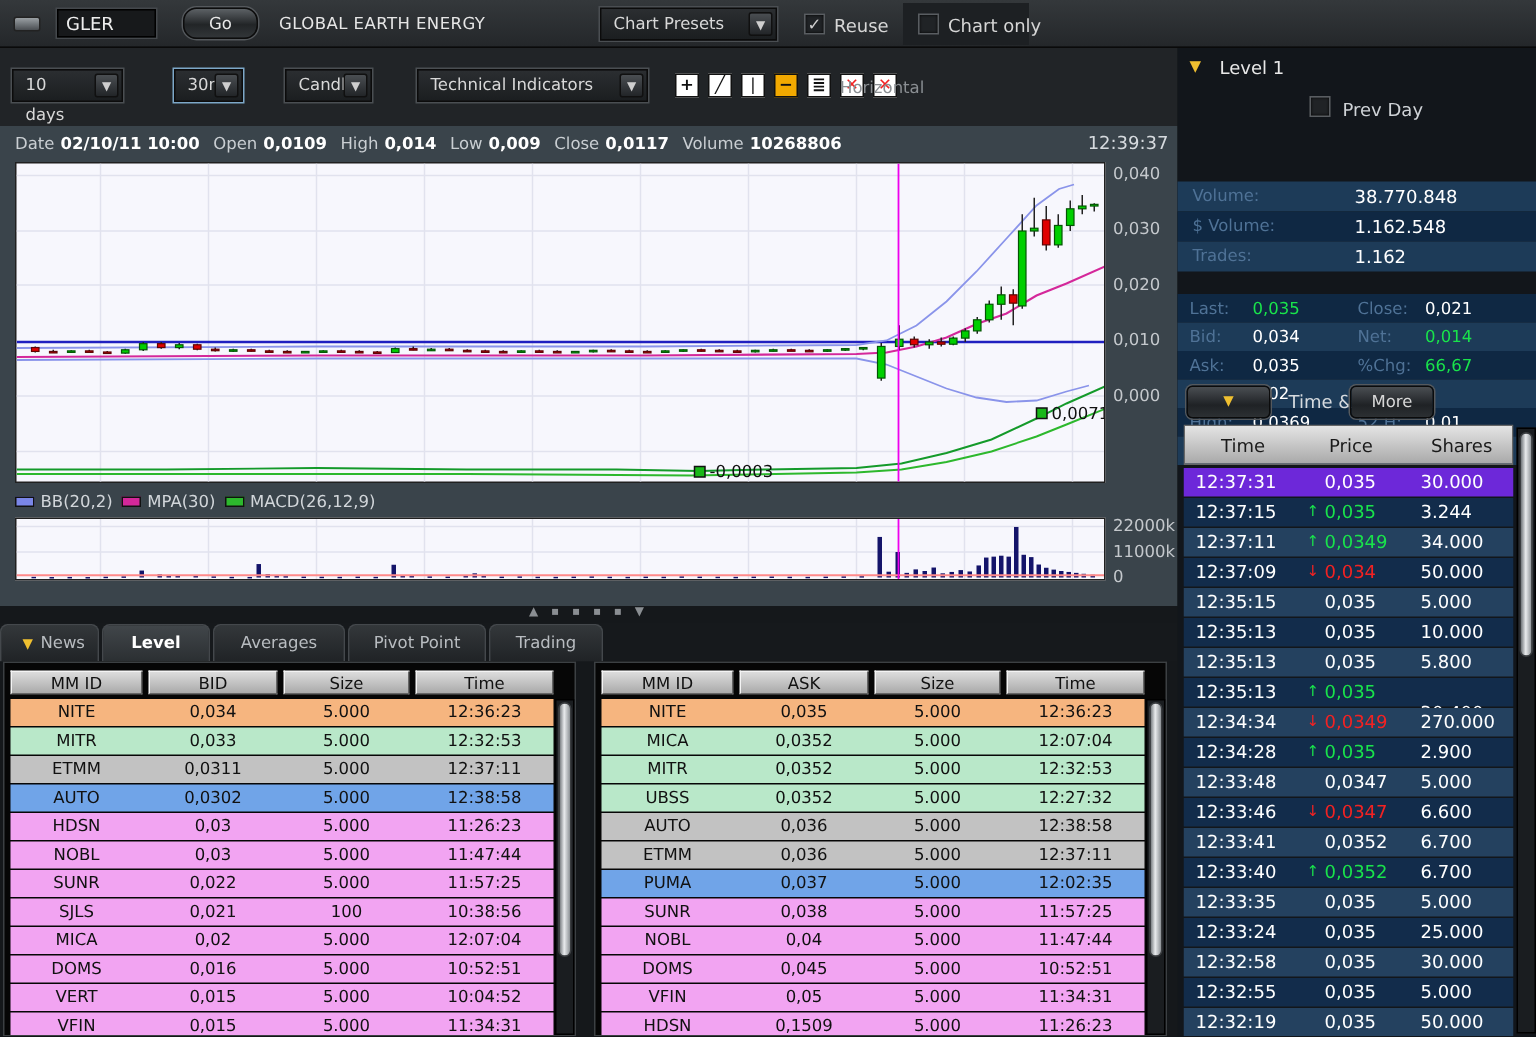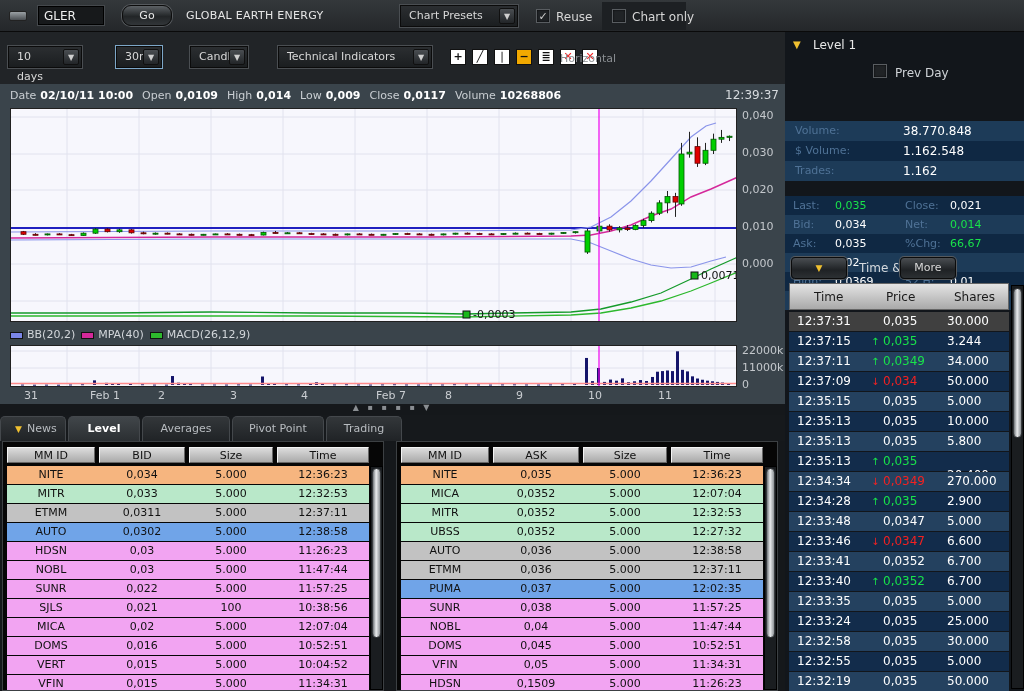--- a/index.html
+++ b/index.html
@@ -319,21 +319,21 @@
         <rect x="680" y="163" width="7" height="7" fill="#18b818" stroke="#111"></rect>
         <text x="690" y="170" fill="#111" font-size="11">0,0071</text>
       </svg>
     <div class="yaxis">
         <span style="top: 25px;">0,040</span>
         <span style="top: 62px;">0,030</span>
         <span style="top: 99px;">0,020</span>
         <span style="top: 136px;">0,010</span>
         <span style="top: 173px;">0,000</span>
       </div>
-    <div class="legend"><span class="item"><span class="sw" style="background: rgb(122, 134, 232);"></span><span>BB(20,2)</span></span><span class="item"><span class="sw" style="background: rgb(212, 40, 154);"></span><span>MPA(40)</span></span><span class="item"><span class="sw" style="background: rgb(45, 184, 45);"></span><span>MACD(26,12,9)</span></span></div>
+    <div class="legend"><span class="item"><span class="sw" style="background: rgb(122, 134, 232);"></span><span>BB(20,2)</span></span><span class="item"><span class="sw" style="background: rgb(212, 40, 154);"></span><span>MPA(30)</span></span><span class="item"><span class="sw" style="background: rgb(45, 184, 45);"></span><span>MACD(26,12,9)</span></span></div>
     <svg id="vol-svg" width="727" height="42">
         <line x1="56" y1="0" x2="56" y2="42" stroke="#e1e2ee" stroke-width="1"></line>
         <line x1="128" y1="0" x2="128" y2="42" stroke="#e1e2ee" stroke-width="1"></line>
         <line x1="200" y1="0" x2="200" y2="42" stroke="#e1e2ee" stroke-width="1"></line>
         <line x1="272" y1="0" x2="272" y2="42" stroke="#e1e2ee" stroke-width="1"></line>
         <line x1="344" y1="0" x2="344" y2="42" stroke="#e1e2ee" stroke-width="1"></line>
         <line x1="416" y1="0" x2="416" y2="42" stroke="#e1e2ee" stroke-width="1"></line>
         <line x1="488" y1="0" x2="488" y2="42" stroke="#e1e2ee" stroke-width="1"></line>
         <line x1="560" y1="0" x2="560" y2="42" stroke="#e1e2ee" stroke-width="1"></line>
         <line x1="632" y1="0" x2="632" y2="42" stroke="#e1e2ee" stroke-width="1"></line>
@@ -420,32 +420,20 @@
         <rect x="710" y="36.52727272727273" width="3" height="2.472727272727269" fill="#14146a"></rect>
         <rect x="716" y="37.14545454545455" width="3" height="1.8545454545454518" fill="#14146a"></rect>
         <line x1="0" y1="37.5" x2="727" y2="37.5" stroke="#ff8a8a" stroke-width="1.4"></line>
         <line x1="588" y1="0" x2="588" y2="42" stroke="#ee00ee" stroke-width="1.2"></line>
       </svg>
     <div class="vol-axis">
         <span style="top: 260px;">22000k</span>
         <span style="top: 277px;">11000k</span>
         <span style="top: 294px;">0</span>
       </div>
-    <div class="xaxis">
-        <span style="left: 24px;">31</span>
-        <span style="left: 90px;">Feb 1</span>
-        <span style="left: 158px;">2</span>
-        <span style="left: 230px;">3</span>
-        <span style="left: 301px;">4</span>
-        <span style="left: 376px;">Feb 7</span>
-        <span style="left: 445px;">8</span>
-        <span style="left: 516px;">9</span>
-        <span style="left: 588px;">10</span>
-        <span style="left: 658px;">11</span>
-      </div>
   </div>
 
   <div class="pager">
     <span>▲</span>
     <span>▪ ▪ ▪ ▪</span>
     <span>▼</span>
   </div>
 
   <div class="tabbar" id="tabbar">
       <div class="tab" style="left: 0px; width: 66px;"><span class="tri">▼</span><span>News</span></div>
@@ -680,21 +668,21 @@
       <div class="ts-label">Time &amp; Sales</div>
       <div class="more-btn">More</div>
     </div>
     <div class="ts-table">
       <div class="ts-head">
         <span style="left:24px">Time</span>
         <span style="left:96px">Price</span>
         <span style="left:164px">Shares</span>
       </div>
       <div id="ts-rows">
-          <div class="ts-row" style="top: 29px; background: #404040;">
+          <div class="ts-row" style="top: 29px; background: #6d28d9;">
             <span style="left: 8px;">12:37:31</span>
             <span style="left: 94px;">0,035</span>
             <span style="left: 158px;">30.000</span>
           </div>
           <div class="ts-row" style="top: 49px; background: rgb(18, 44, 75);">
             <span style="left: 8px;">12:37:15</span>
             <span class="green" style="left: 82px; font-size: 10px;">↑</span>
             <span class="green" style="left: 94px;">0,035</span>
             <span style="left: 158px;">3.244</span>
           </div>

